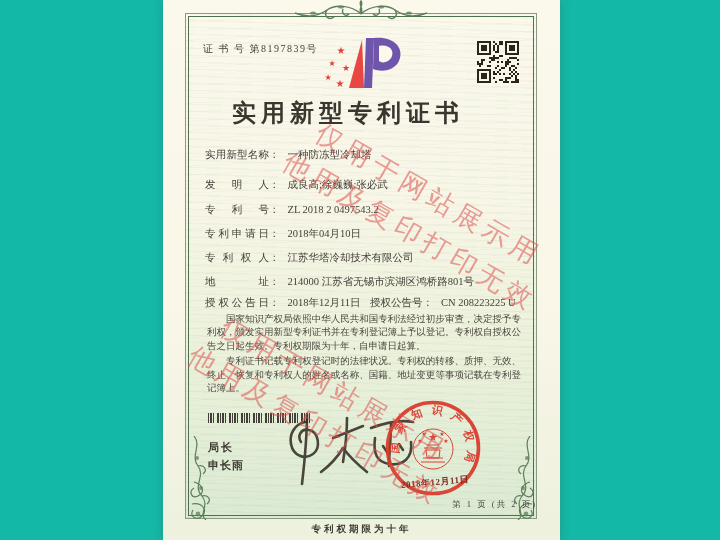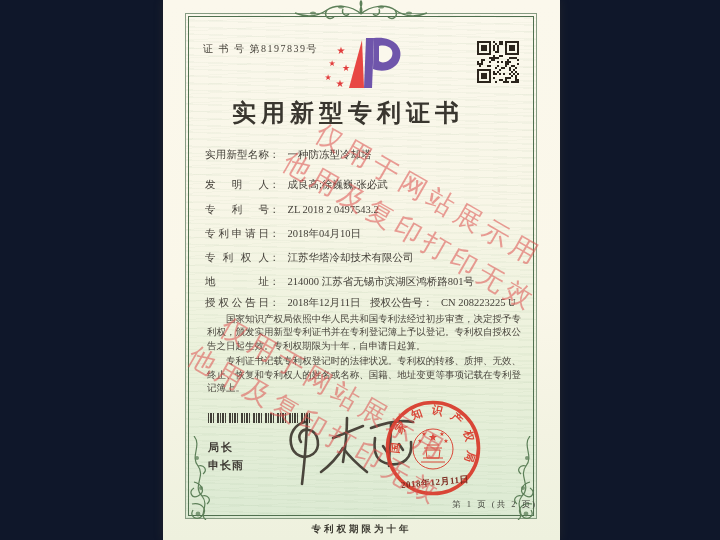--- a/index.html
+++ b/index.html
@@ -1,16 +1,16 @@
 <!DOCTYPE html>
 <html><head>
 <meta charset="utf-8">
 <style>
   html,body{margin:0;padding:0;}
-  .stage{position:relative;width:720px;height:540px;background:#0f172a;overflow:hidden;
+  .stage{position:relative;width:720px;height:540px;background:#14b8a6;overflow:hidden;
          font-family:"Liberation Serif","DejaVu Serif",serif;color:#3f3c35;}
   .paper{position:absolute;left:163px;top:0;width:397px;height:540px;
          background:linear-gradient(180deg,#fbf8ec 0%,#faf7e9 55%,#f3f3e2 80%,#eef1de 100%);
          box-shadow:0 0 9px rgba(80,70,50,.28);overflow:hidden;}
   
   .frame{position:absolute;left:22px;top:13px;width:352px;height:506px;box-sizing:border-box;
          border:1px solid #869c82;
          background:linear-gradient(180deg,#fbf8ec 0%,#f8f6e7 38%,#ebf1db 68%,#dcead3 100%);}
   .frame::before{content:"";position:absolute;inset:0;
          background:repeating-linear-gradient(2deg,rgba(110,150,105,.055) 0 1.5px,transparent 1.5px 7px),

